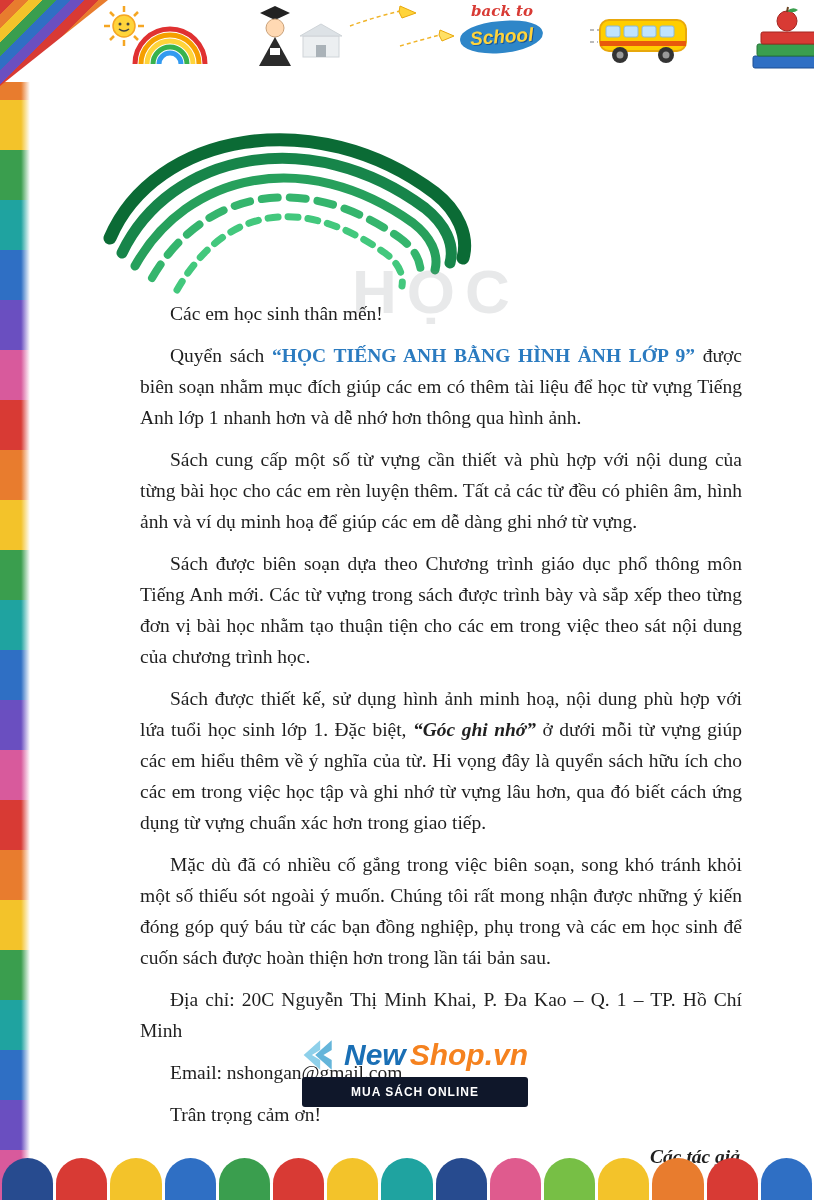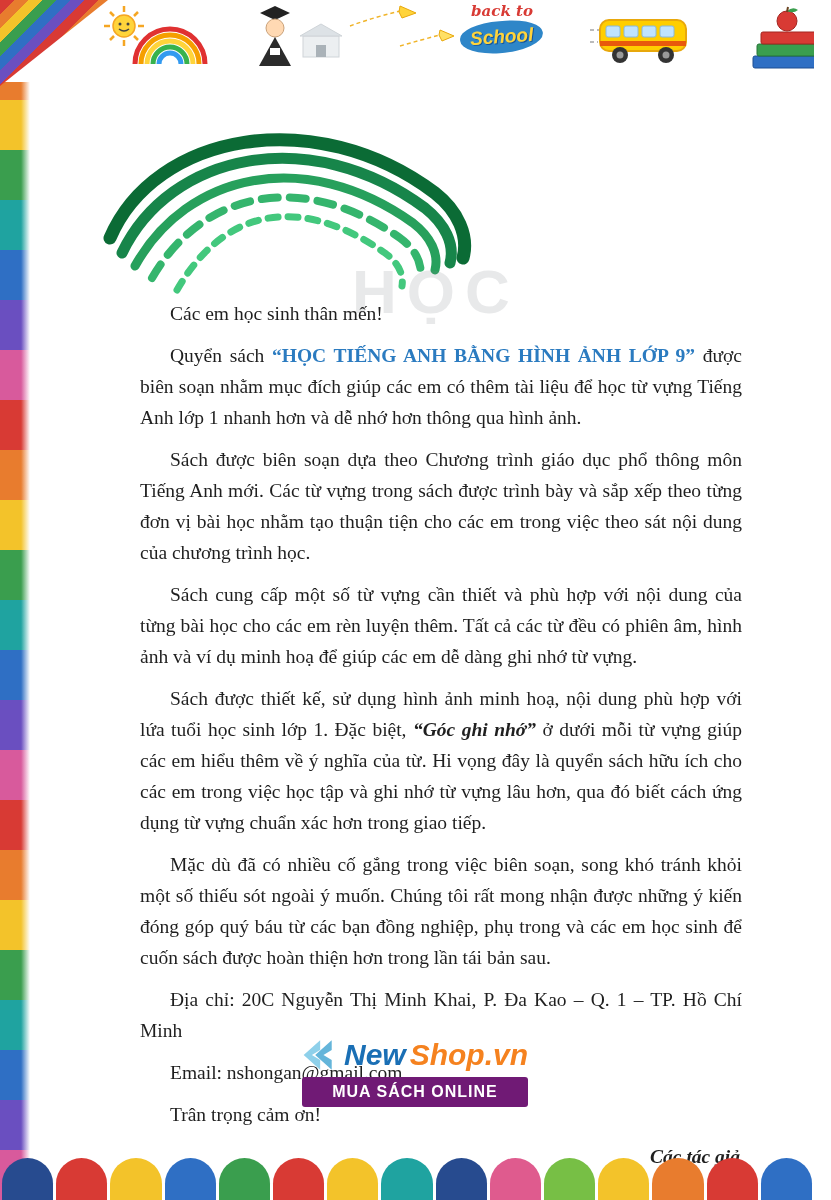--- a/index.html
+++ b/index.html
@@ -70,23 +70,23 @@
   .hl-italic { font-style:italic; font-weight:bold; }
   .signature { text-align:right; font-weight:bold; font-style:italic; padding-right:2px; margin-top:4px; }
 
   
   .shop-logo { position:absolute; left:302px; top:1036px; width:226px; z-index:5; text-align:center; }
   .brand-line { display:flex; align-items:center; justify-content:center; gap:4px; }
   .brand-text { font-family:"Liberation Sans", sans-serif; font-weight:bold; font-size:30px; font-style:italic; }
   .brand-first { color:#1a6fb5; }
   .brand-second { color:#f5821f; }
   .shop-banner {
-    margin-top:3px; height:30px; line-height:30px; background:#701a75; border-radius:3px;
+    margin-top:3px; height:30px; line-height:30px; background:#0f172a; border-radius:3px;
     color:#fff; font-family:"Liberation Sans", sans-serif; font-weight:bold;
-    font-size:16px; letter-spacing:1px;
+    font-size:12px; letter-spacing:1px;
   }
 </style>
 </head>
 <body>
 
 <div class="page">
 
   <div class="left-strip">
       <div class="pencil-band" style="background: linear-gradient(90deg, rgb(216, 58, 52) 70%, rgba(255, 255, 255, 0.35));"></div>
       <div class="pencil-band" style="background: linear-gradient(90deg, rgb(232, 124, 46) 70%, rgba(255, 255, 255, 0.35));"></div>
@@ -204,22 +204,22 @@
     <path d="M57 170 C106 85 205 60 305 130 C320 141 328 155 325 170" stroke="#35b56d" stroke-width="8" fill="none" stroke-linecap="round" stroke-dasharray="16 12"></path>
     <path d="M82 182 C126 105 200 82 290 145 C302 154 309 165 307 178" stroke="#43c87d" stroke-width="7" fill="none" stroke-linecap="round" stroke-dasharray="10 10"></path>
   </svg>
 
 
   <div class="ghost">HỌC</div>
 
   <div class="content">
     <p>Các em học sinh thân mến!</p>
     <p><span>Quyển sách </span><span class="book-title">“HỌC TIẾNG ANH BẰNG HÌNH ẢNH LỚP 9”</span><span> được biên soạn nhằm mục đích giúp các em có thêm tài liệu để học từ vựng Tiếng Anh lớp 1 nhanh hơn và dễ nhớ hơn thông qua hình ảnh.</span></p>
+    <p>Sách cung cấp một số từ vựng cần thiết và phù hợp với nội dung của từng bài học cho các em rèn luyện thêm. Tất cả các từ đều có phiên âm, hình ảnh và ví dụ minh hoạ để giúp các em dễ dàng ghi nhớ từ vựng.</p>
     <p>Sách được biên soạn dựa theo Chương trình giáo dục phổ thông môn Tiếng Anh mới. Các từ vựng trong sách được trình bày và sắp xếp theo từng đơn vị bài học nhằm tạo thuận tiện cho các em trong việc theo sát nội dung của chương trình học.</p>
-    <p>Sách cung cấp một số từ vựng cần thiết và phù hợp với nội dung của từng bài học cho các em rèn luyện thêm. Tất cả các từ đều có phiên âm, hình ảnh và ví dụ minh hoạ để giúp các em dễ dàng ghi nhớ từ vựng.</p>
     <p><span>Sách được thiết kế, sử dụng hình ảnh minh hoạ, nội dung phù hợp với lứa tuổi học sinh lớp 1. Đặc biệt, </span><span class="hl-italic">“Góc ghi nhớ”</span><span> ở dưới mỗi từ vựng giúp các em hiểu thêm về ý nghĩa của từ. Hi vọng đây là quyển sách hữu ích cho các em trong việc học tập và ghi nhớ từ vựng lâu hơn, qua đó biết cách ứng dụng từ vựng chuẩn xác hơn trong giao tiếp.</span></p>
     <p>Mặc dù đã có nhiều cố gắng trong việc biên soạn, song khó tránh khỏi một số thiếu sót ngoài ý muốn. Chúng tôi rất mong nhận được những ý kiến đóng góp quý báu từ các bạn đồng nghiệp, phụ trong và các em học sinh để cuốn sách được hoàn thiện hơn trong lần tái bản sau.</p>
     <p>Địa chỉ: 20C Nguyễn Thị Minh Khai, P. Đa Kao – Q. 1 – TP. Hồ Chí Minh</p>
     <p>Email: nshongan@gmail.com</p>
     <p>Trân trọng cảm ơn!</p>
     <div class="signature">Các tác giả</div>
   </div>
 
   <div class="shop-logo">
     <div class="brand-line">

